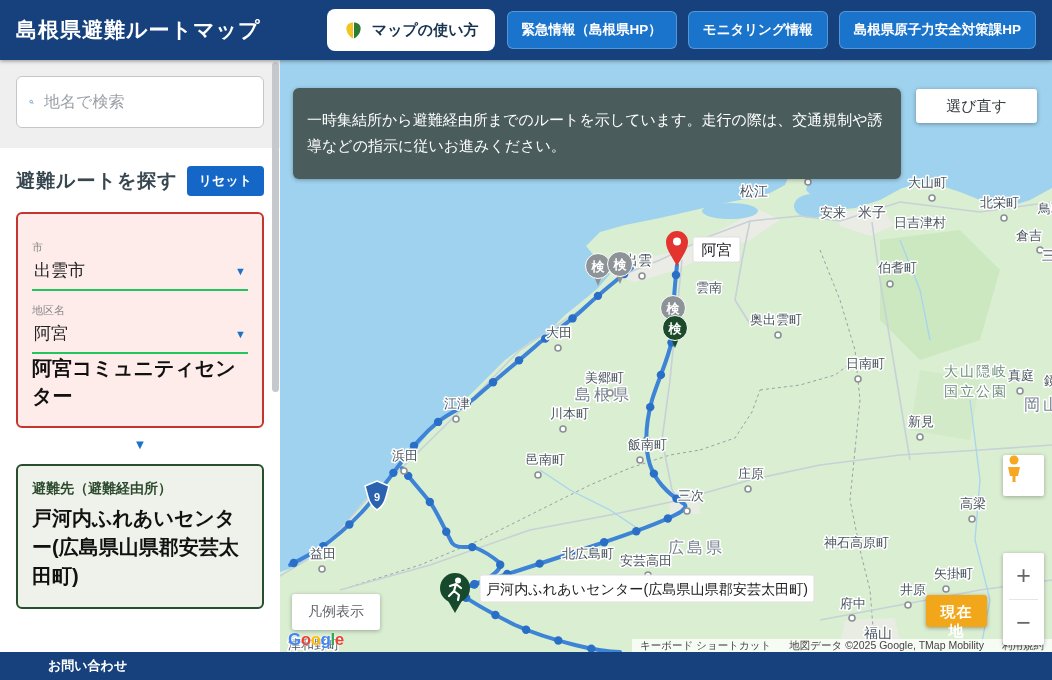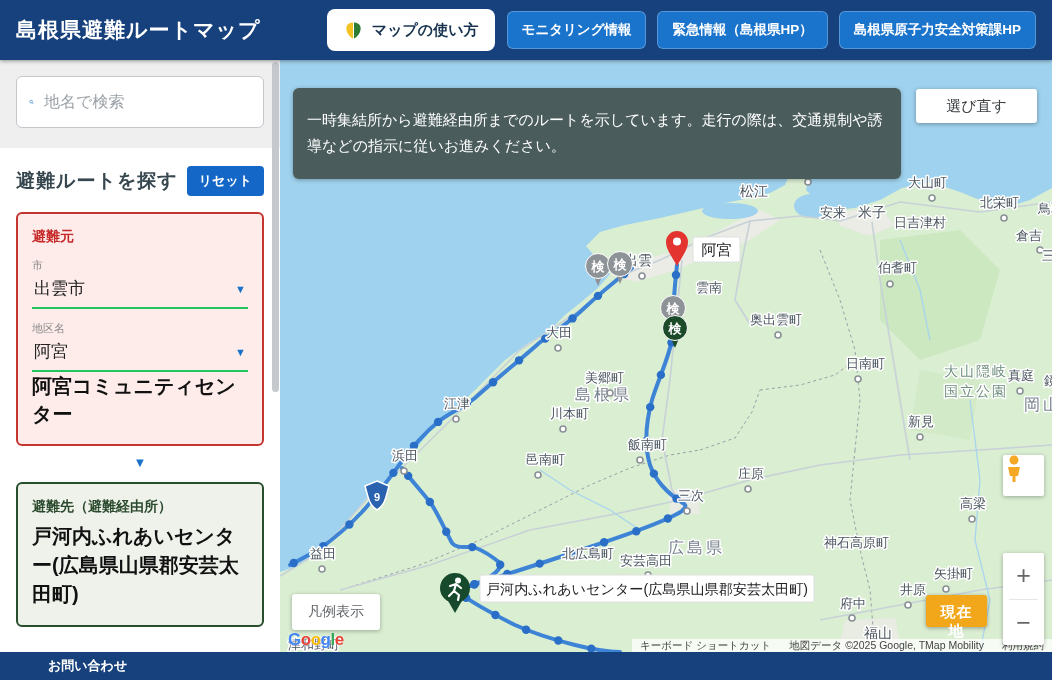--- a/index.html
+++ b/index.html
@@ -76,22 +76,22 @@
 <div class="header">
   <h1>島根県避難ルートマップ</h1>
   <button class="usage-btn">
     <svg width="21" height="21" viewBox="0 0 22 22">
       <path d="M10.5 2.5 L10.5 19.5 C6.5 17.5 3.5 13.5 3.5 8.5 C3.5 5 6.5 2.5 10.5 2.5 Z" fill="#f3c223"></path>
       <path d="M11.5 2.5 L11.5 19.5 C15.5 17.5 18.5 13.5 18.5 8.5 C18.5 5 15.5 2.5 11.5 2.5 Z" fill="#2f7d32"></path>
     </svg>
     <span>マップの使い方</span>
   </button>
   <div class="hdr-links">
+      <button class="hdr-link">緊急情報（島根県HP）</button>
       <button class="hdr-link">モニタリング情報</button>
-      <button class="hdr-link">緊急情報（島根県HP）</button>
       <button class="hdr-link">島根県原子力安全対策課HP</button>
     </div>
 </div>
 
 <div class="content">
 
   <div class="sidebar">
     <div class="search-section">
       <div class="search-box">
         <svg width="20" height="20" viewBox="0 0 20 20">
@@ -99,21 +99,20 @@
           <line x1="12.8" y1="12.8" x2="17.5" y2="17.5" stroke="#1a73c8" stroke-width="2.2" stroke-linecap="round"></line>
         </svg>
         <input type="text" placeholder="地名で検索" style="">
       </div>
     </div>
     <div class="find-head">
       <h2>避難ルートを探す</h2>
       <button class="reset-btn">リセット</button>
     </div>
     <div class="panel panel-origin">
-      <div class="panel-title-red">避難元</div>
       <div class="fld-label">市</div>
       <div class="fld-value">
         <span>出雲市</span>
         <span class="caret">▼</span>
       </div>
       <div class="fld-label">地区名</div>
       <div class="fld-value">
         <span>阿宮</span>
         <span class="caret">▼</span>
       </div>

